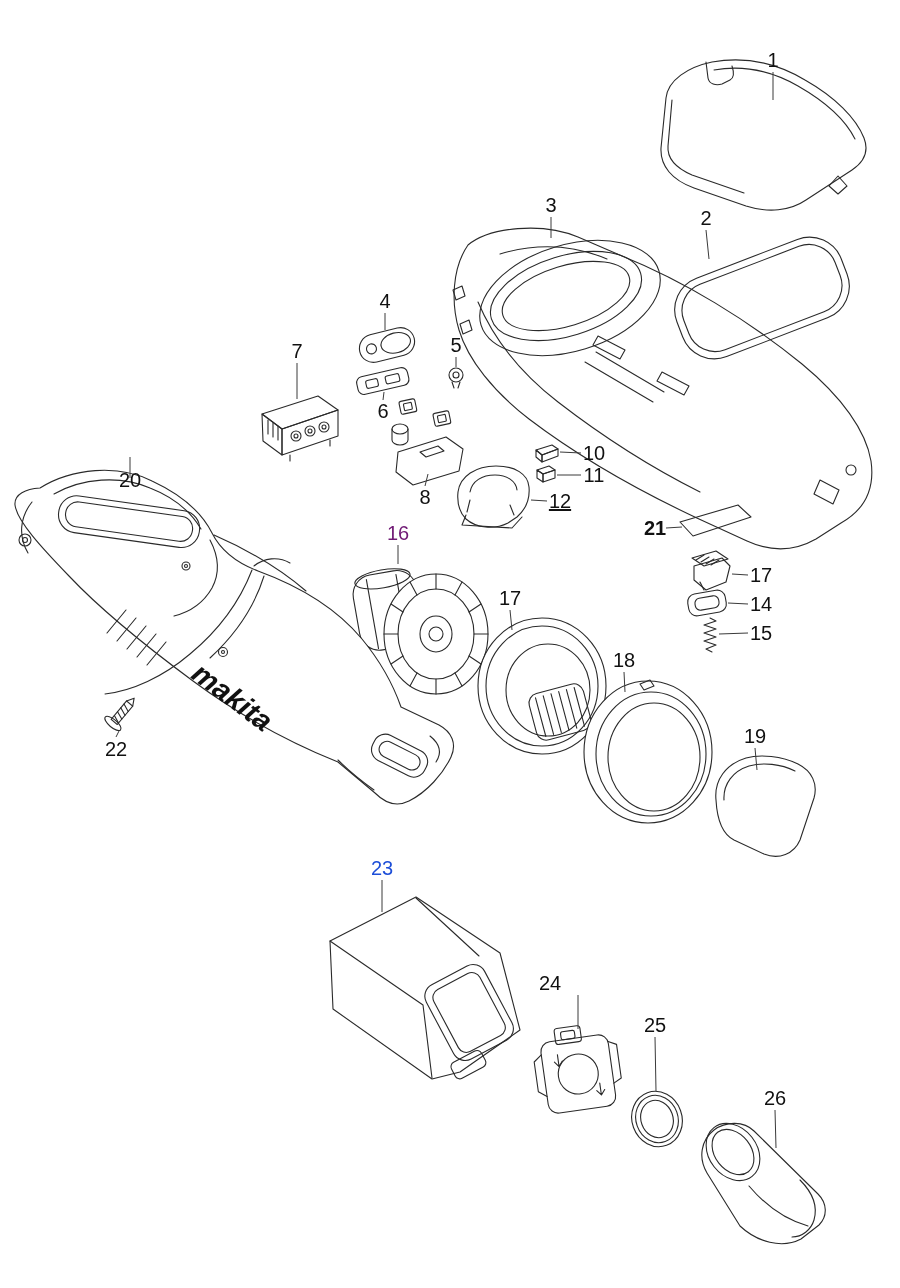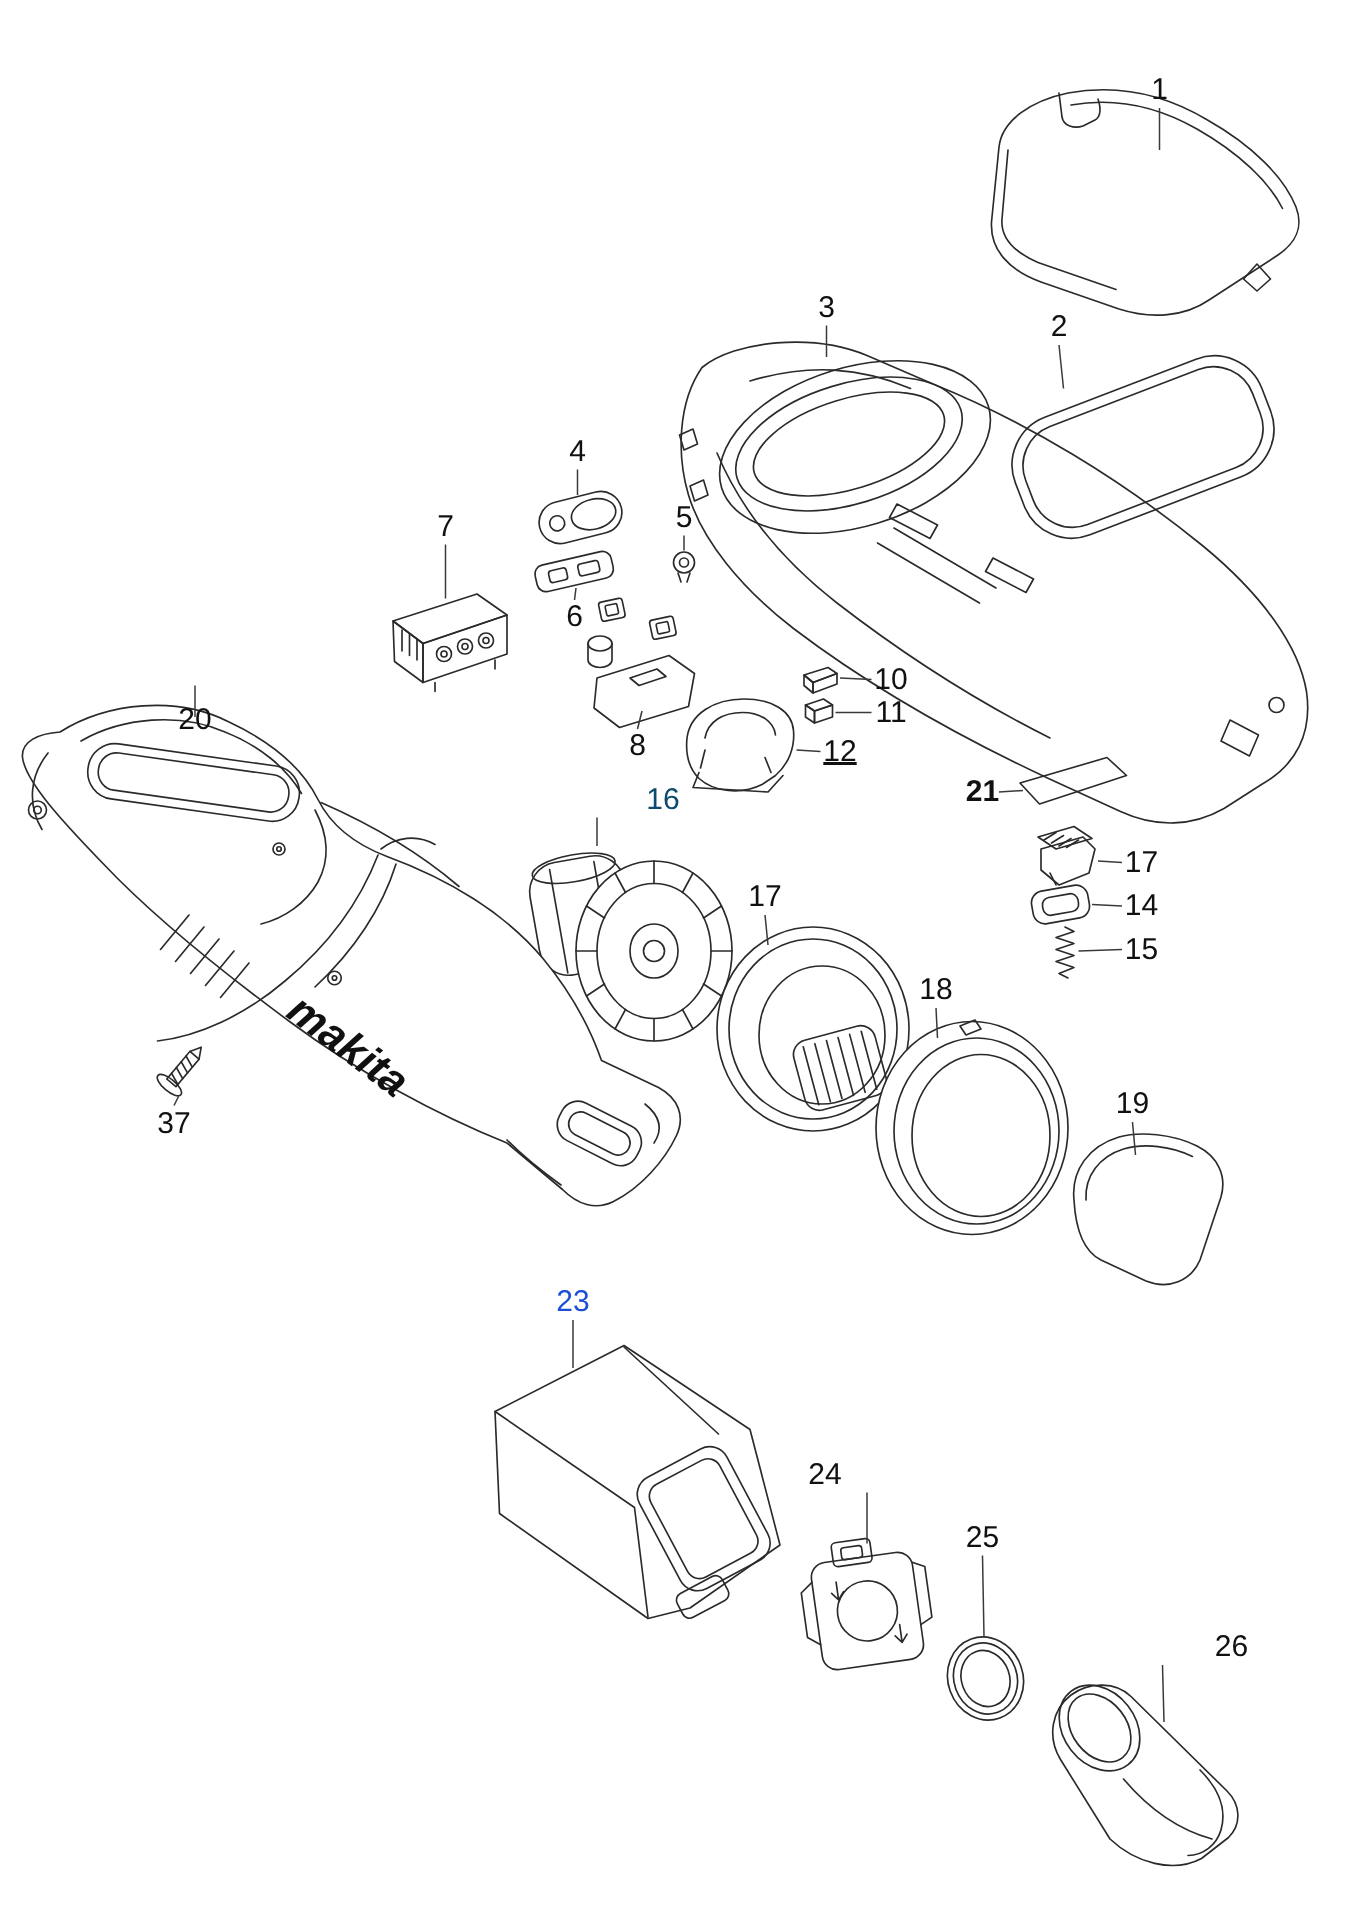--- a/index.html
+++ b/index.html
@@ -289,24 +289,24 @@
     <div class="part-label" style="left: 456px; top: 345px; color: rgb(17, 17, 17);">5</div>
     <div class="part-label" style="left: 383px; top: 411px; color: rgb(17, 17, 17);">6</div>
     <div class="part-label" style="left: 297px; top: 351px; color: rgb(17, 17, 17);">7</div>
     <div class="part-label" style="left: 425px; top: 497px; color: rgb(17, 17, 17);">8</div>
     <div class="part-label" style="left: 594px; top: 453px; color: rgb(17, 17, 17);">10</div>
     <div class="part-label" style="left: 594px; top: 475px; color: rgb(17, 17, 17);">11</div>
     <div class="part-label" style="left: 560px; top: 501px; color: rgb(17, 17, 17); text-decoration: underline;">12</div>
     <div class="part-label" style="left: 761px; top: 575px; color: rgb(17, 17, 17);">17</div>
     <div class="part-label" style="left: 761px; top: 604px; color: rgb(17, 17, 17);">14</div>
     <div class="part-label" style="left: 761px; top: 633px; color: rgb(17, 17, 17);">15</div>
-    <div class="part-label" style="left: 398px; top: 533px; color: #0c4a6e; margin-left: 44px;">16</div>
+    <div class="part-label" style="left: 398px; top: 533px; color: #701a75;">16</div>
     <div class="part-label" style="left: 510px; top: 598px; color: rgb(17, 17, 17);">17</div>
     <div class="part-label" style="left: 624px; top: 660px; color: rgb(17, 17, 17); text-align: right;">18</div>
     <div class="part-label" style="left: 755px; top: 736px; color: rgb(17, 17, 17);">19</div>
     <div class="part-label" style="left: 130px; top: 445px; color: rgb(17, 17, 17); margin-top: 35px;">20</div>
     <div class="part-label" style="left: 655px; top: 528px; color: rgb(17, 17, 17); font-weight: bold;">21</div>
-    <div class="part-label" style="left: 116px; top: 749px; color: rgb(17, 17, 17);">37</div>
+    <div class="part-label" style="left: 116px; top: 749px; color: rgb(17, 17, 17);">22</div>
     <div class="part-label" style="left: 382px; top: 868px; color: #1d4ed8;">23</div>
     <div class="part-label" style="left: 550px; top: 983px; color: rgb(17, 17, 17);">24</div>
     <div class="part-label" style="left: 655px; top: 1025px; color: rgb(17, 17, 17);">25</div>
-    <div class="part-label" style="left: 775px; top: 1098px; color: rgb(17, 17, 17); margin-left: 46px;">26</div>
+    <div class="part-label" style="left: 775px; top: 1098px; color: rgb(17, 17, 17);">26</div>
   </div>
 
 </body></html>

